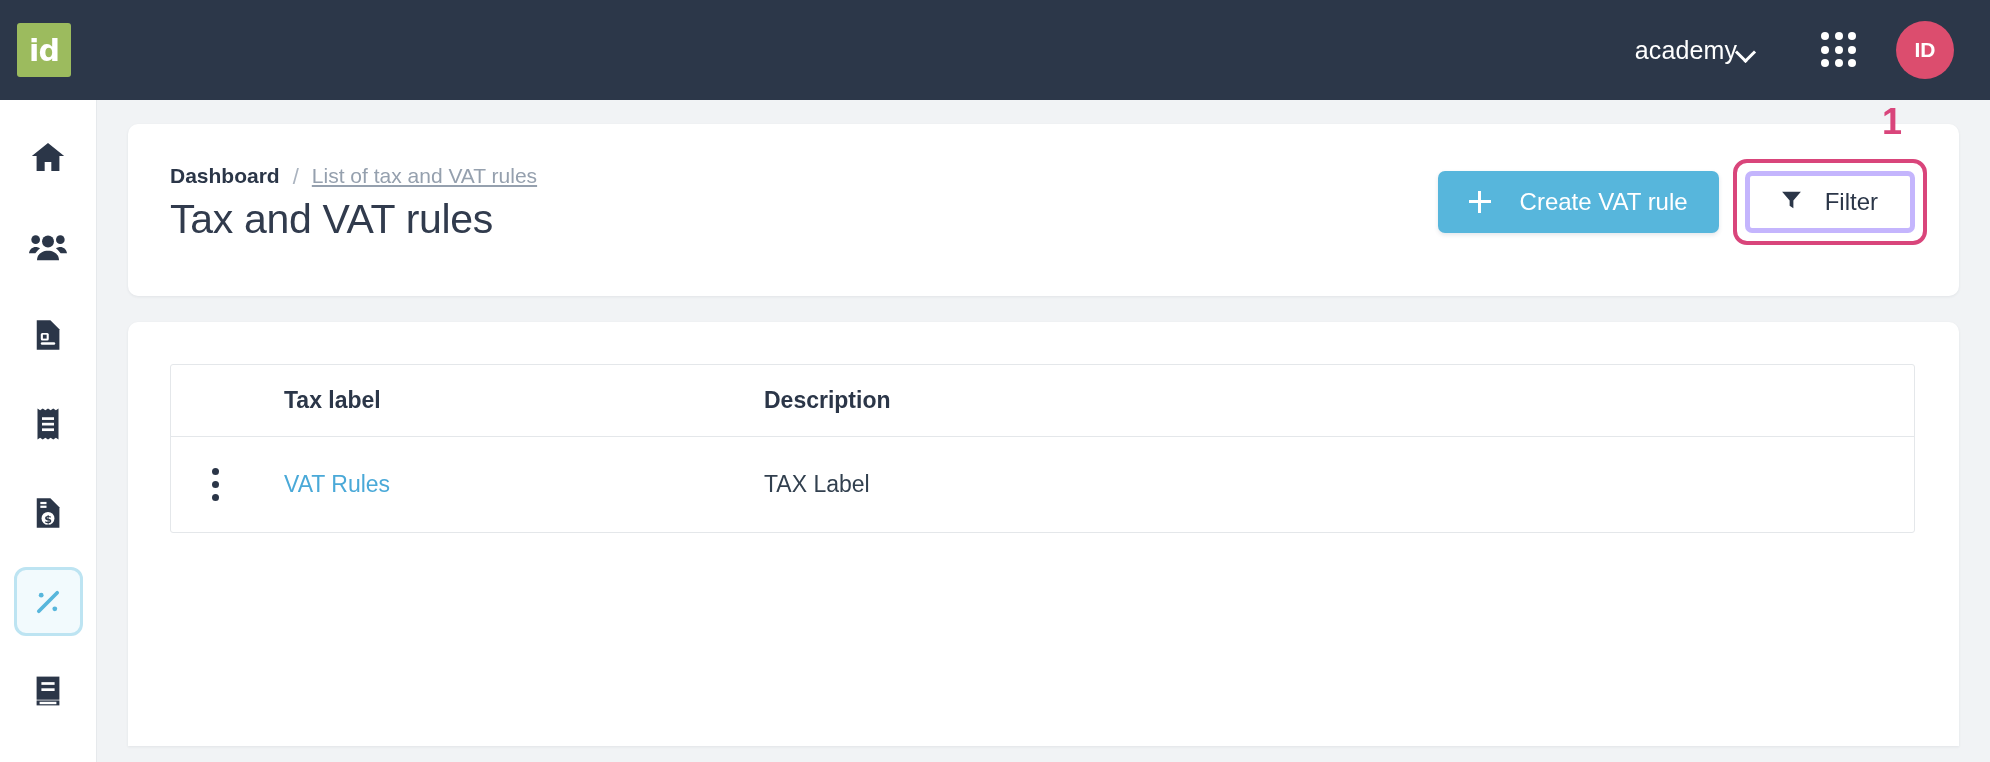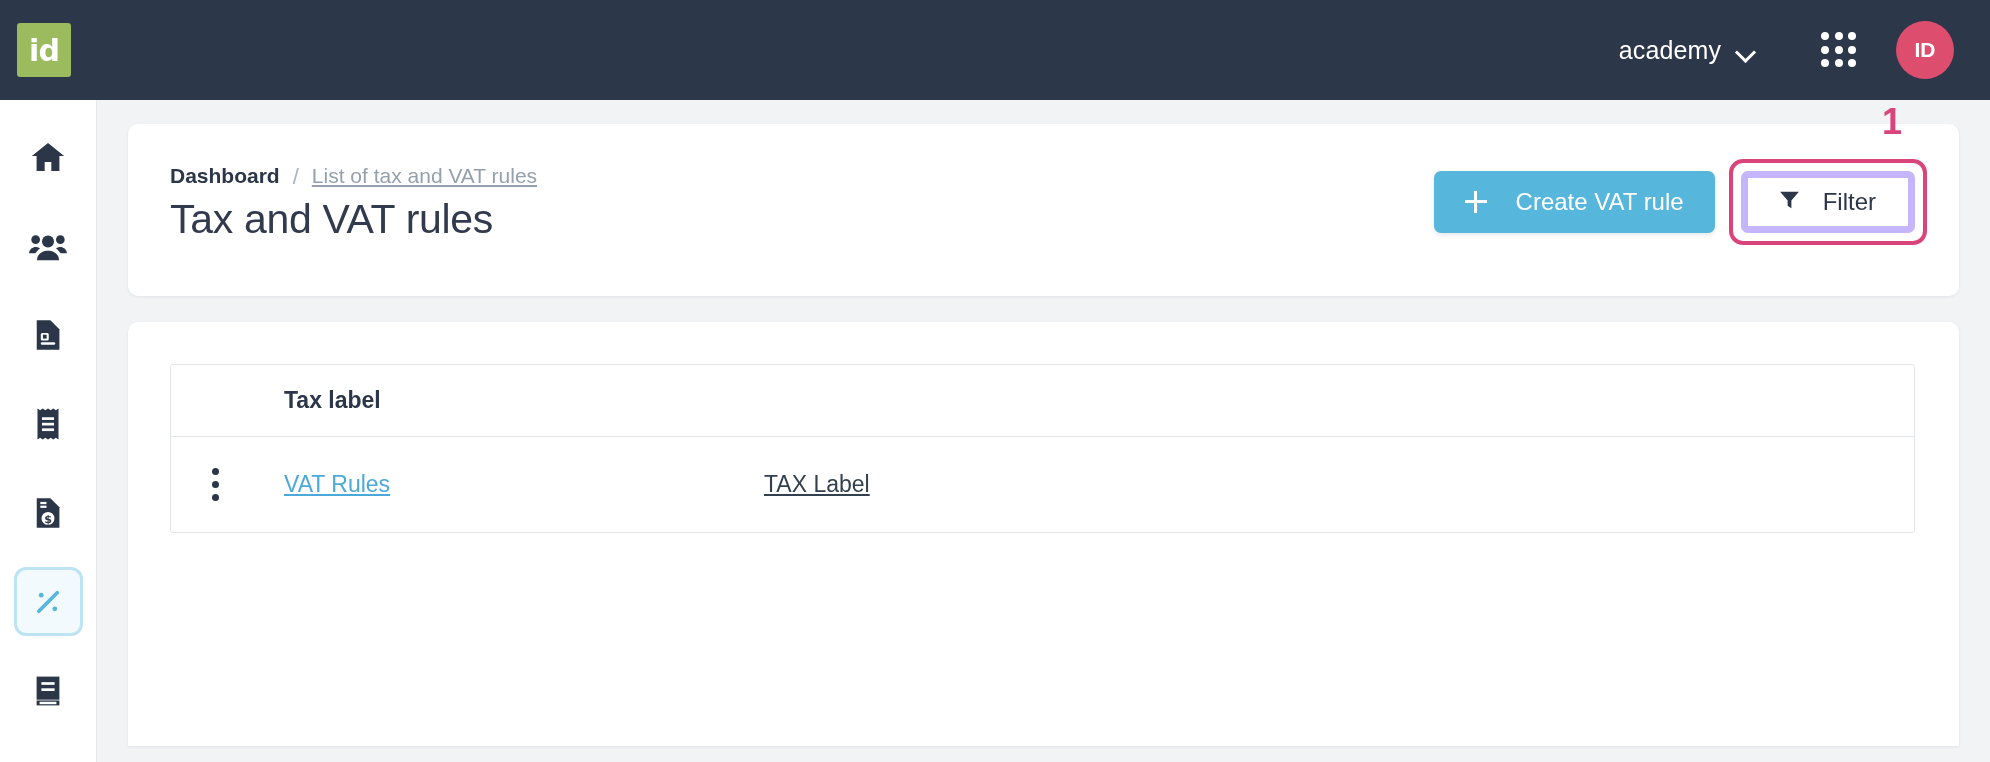--- a/index.html
+++ b/index.html
@@ -23,21 +23,21 @@
     background: #9cbb5e; border-radius: 3px;
     display: flex; align-items: center; justify-content: center;
     color: #ffffff; font-size: 30px; font-weight: 700; letter-spacing: -1px;
     font-family: "DejaVu Sans", sans-serif;
   }
   .topbar-right {
     margin-left: auto; display: flex; align-items: center; gap: 0px;
     padding-right: 36px;
   }
   .tenant {
-    display: flex; align-items: center; gap: 16px;
+    display: flex; align-items: center; 
     color: #ffffff; font-size: 25px; letter-spacing: .1px;
     cursor: pointer; padding: 6px 10px;
   }
   .chevron {
     width: 19px; height: 11px; position: relative; display: inline-block;
   }
   .chevron::before {
     content: ""; position: absolute; left: 1px; top: 0px;
     width: 12px; height: 12px;
     border-right: 3px solid #fff; border-bottom: 3px solid #fff;
@@ -126,21 +126,21 @@
   .plus::before, .plus::after {
     content: ""; position: absolute; background: #fff;
   }
   .plus::before { left: 0; top: 9px; width: 22px; height: 3.4px; }
   .plus::after  { top: 0; left: 9px; height: 22px; width: 3.4px; }
 
   .filter-wrap { position: relative; }
   .btn-filter {
     height: 62px; padding: 0 32px 0 29px;
     background: #ffffff; color: #2b3648;
-    border: 7px solid #c4b5fd; border-radius: 7px;
+    border: 5px solid #c4b5fd; border-radius: 7px;
     font-size: 24px; font-family: "Liberation Sans", sans-serif;
     display: flex; align-items: center; gap: 21px;
     cursor: pointer;
   }
   .highlight-ring {
     position: absolute; left: -12px; top: -12px;
     width: calc(100% + 24px); height: calc(100% + 24px);
     border: 4px solid #d9457b; border-radius: 14px;
     pointer-events: none;
   }
@@ -167,21 +167,21 @@
     align-items: center;
   }
   .thead {
     height: 72px;
     border-bottom: 1px solid #e4e7ea;
   }
   .th {
     font-size: 23px; font-weight: 700; color: #2b3648;
   }
   .tbody-row { height: 95px; }
-  .td { font-size: 23px; color: #32404f; text-decoration: underline; }
+  .td { font-size: 23px; color: #32404f; }
   .td-link { color: #4aa9d8; cursor: pointer; }
   .kebab {
     width: 46px; height: 46px; margin-left: 21px;
     display: flex; flex-direction: column; align-items: center;
     justify-content: center; gap: 6px; cursor: pointer;
   }
   .kebab i { width: 7px; height: 7px; border-radius: 50%; background: #2b3648; display: block; }
 </style>
 </head>
 <body>
@@ -333,20 +333,21 @@
 
       </div>
     </div>
 
     <div class="card table-card">
       <div class="grid-table">
 
         <div class="trow thead">
           <div></div>
           <div class="th">Tax label</div>
+          <div class="th">Description</div>
         </div>
 
         <div class="trow tbody-row">
           <div class="kebab">
             <i></i>
               <i></i>
               <i></i>
           </div>
           <div class="td td-link">VAT Rules</div>
           <div class="td">TAX Label</div>

